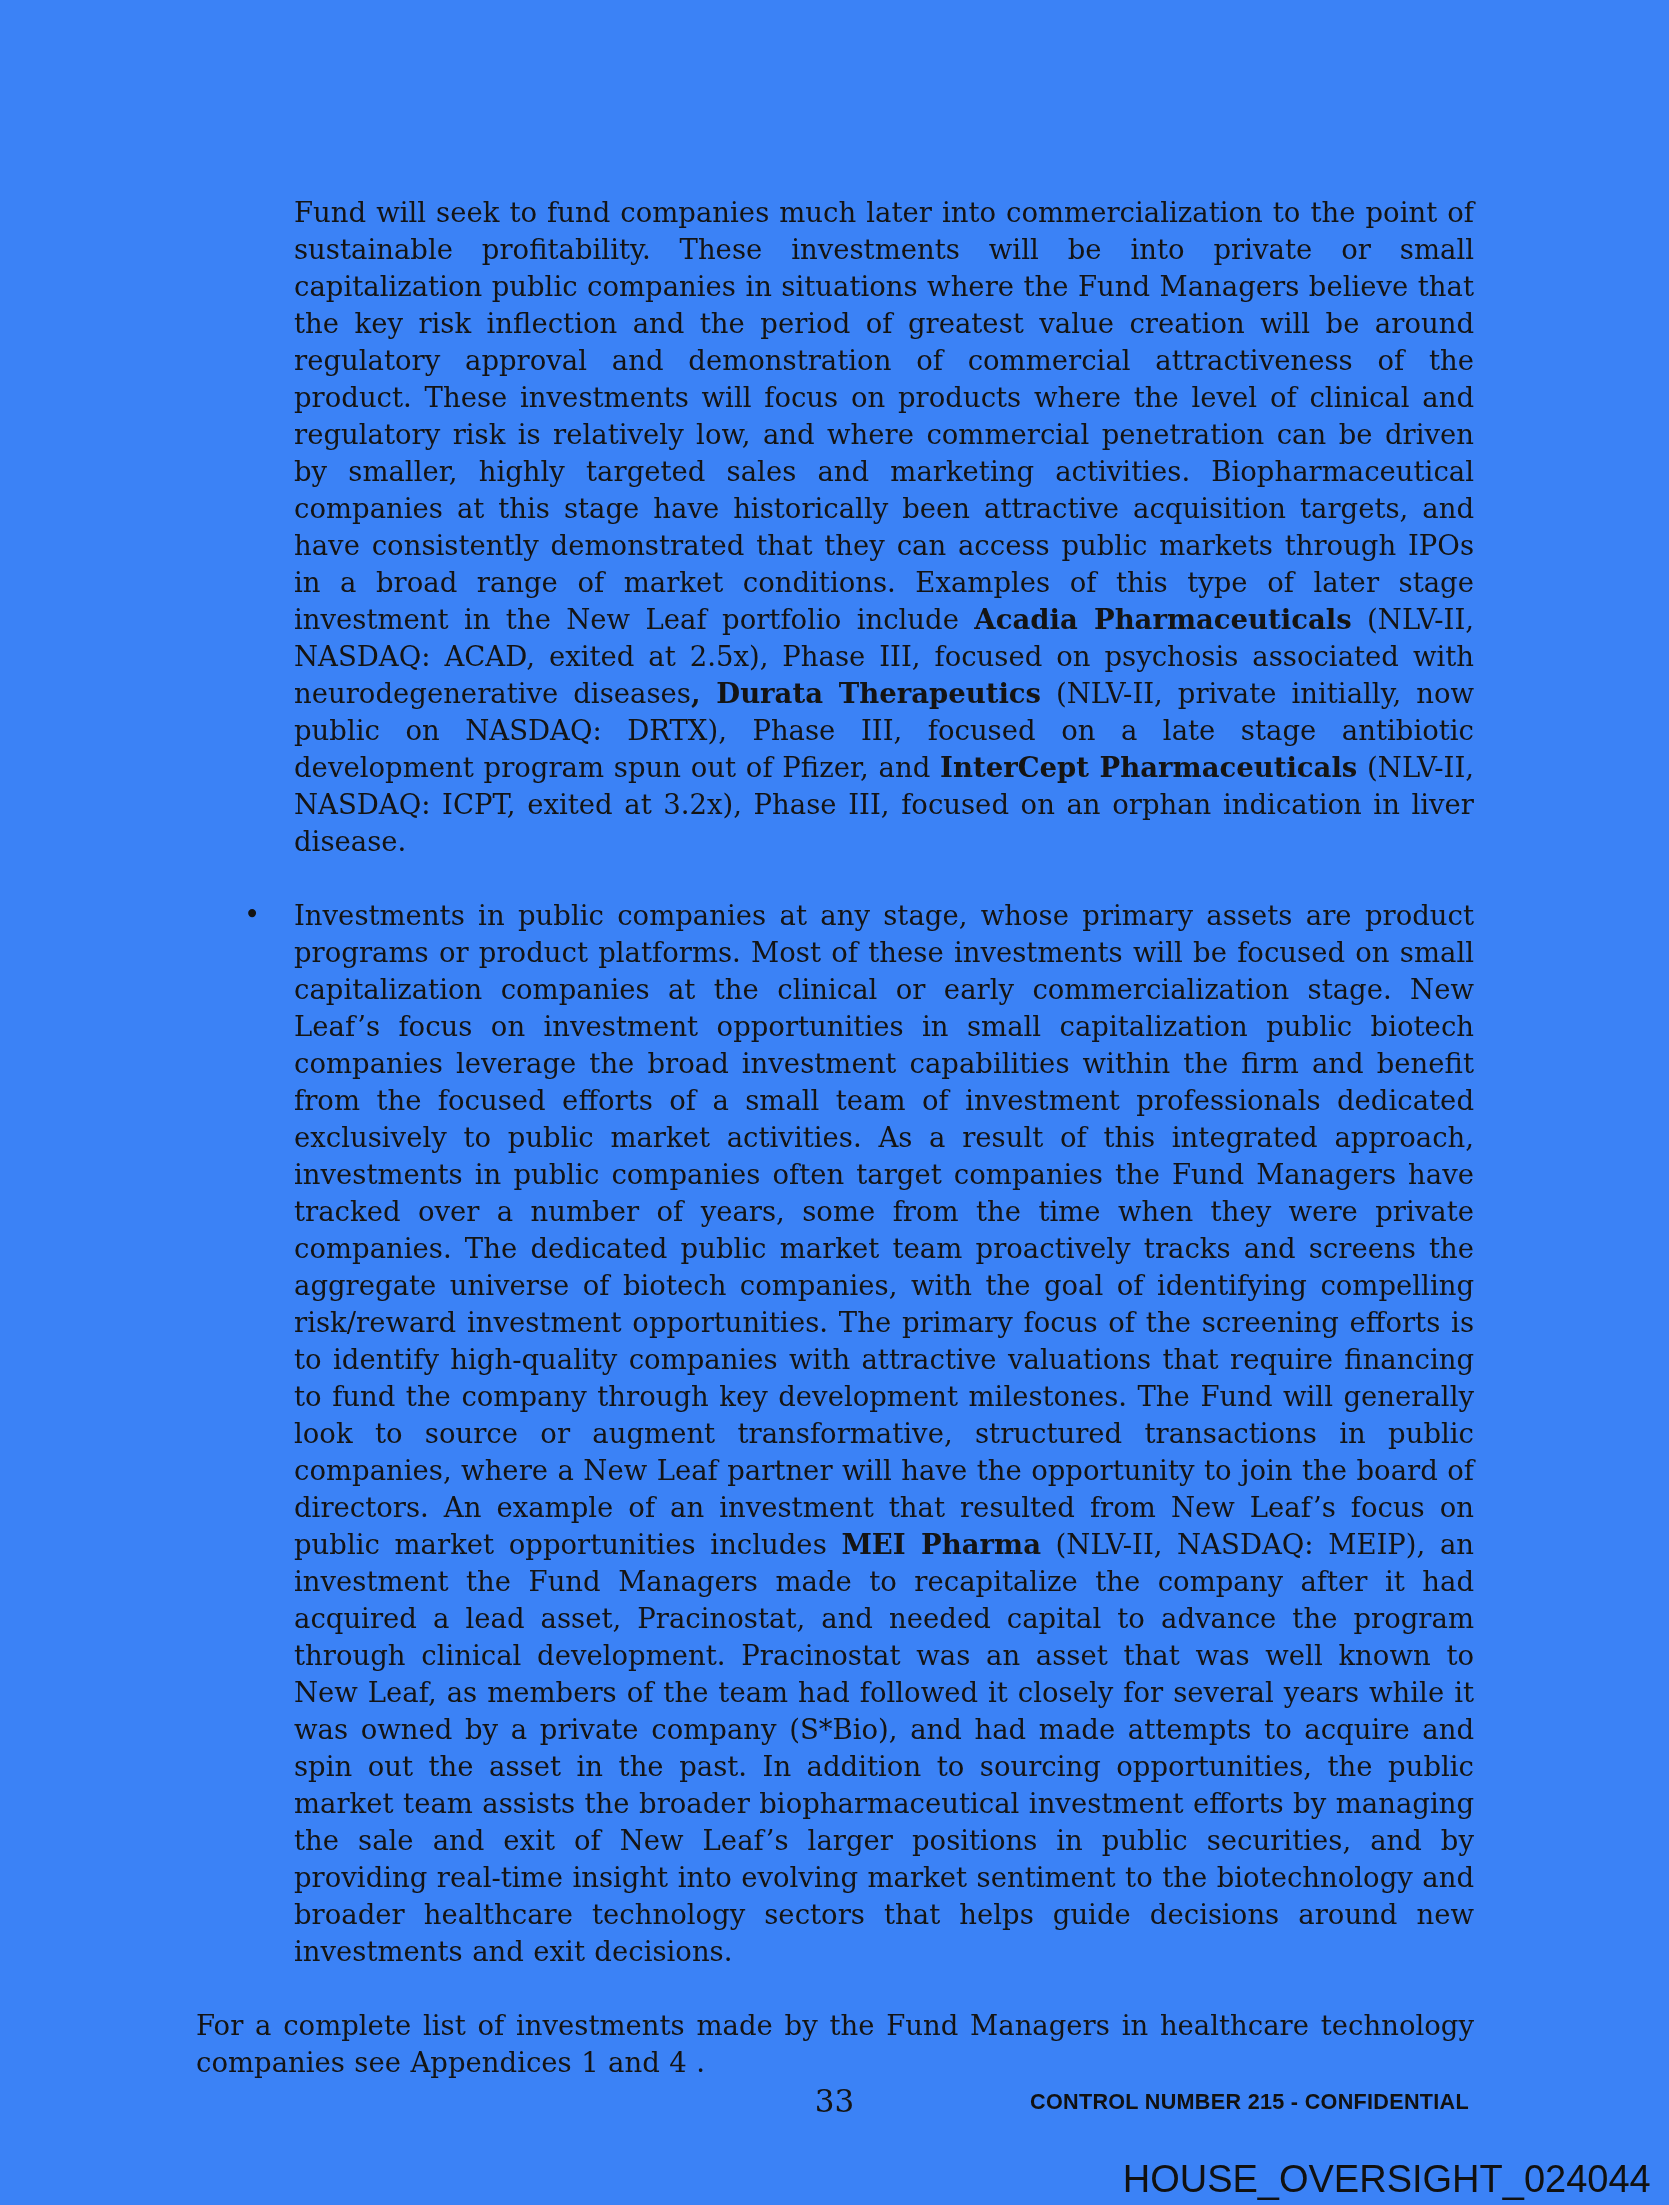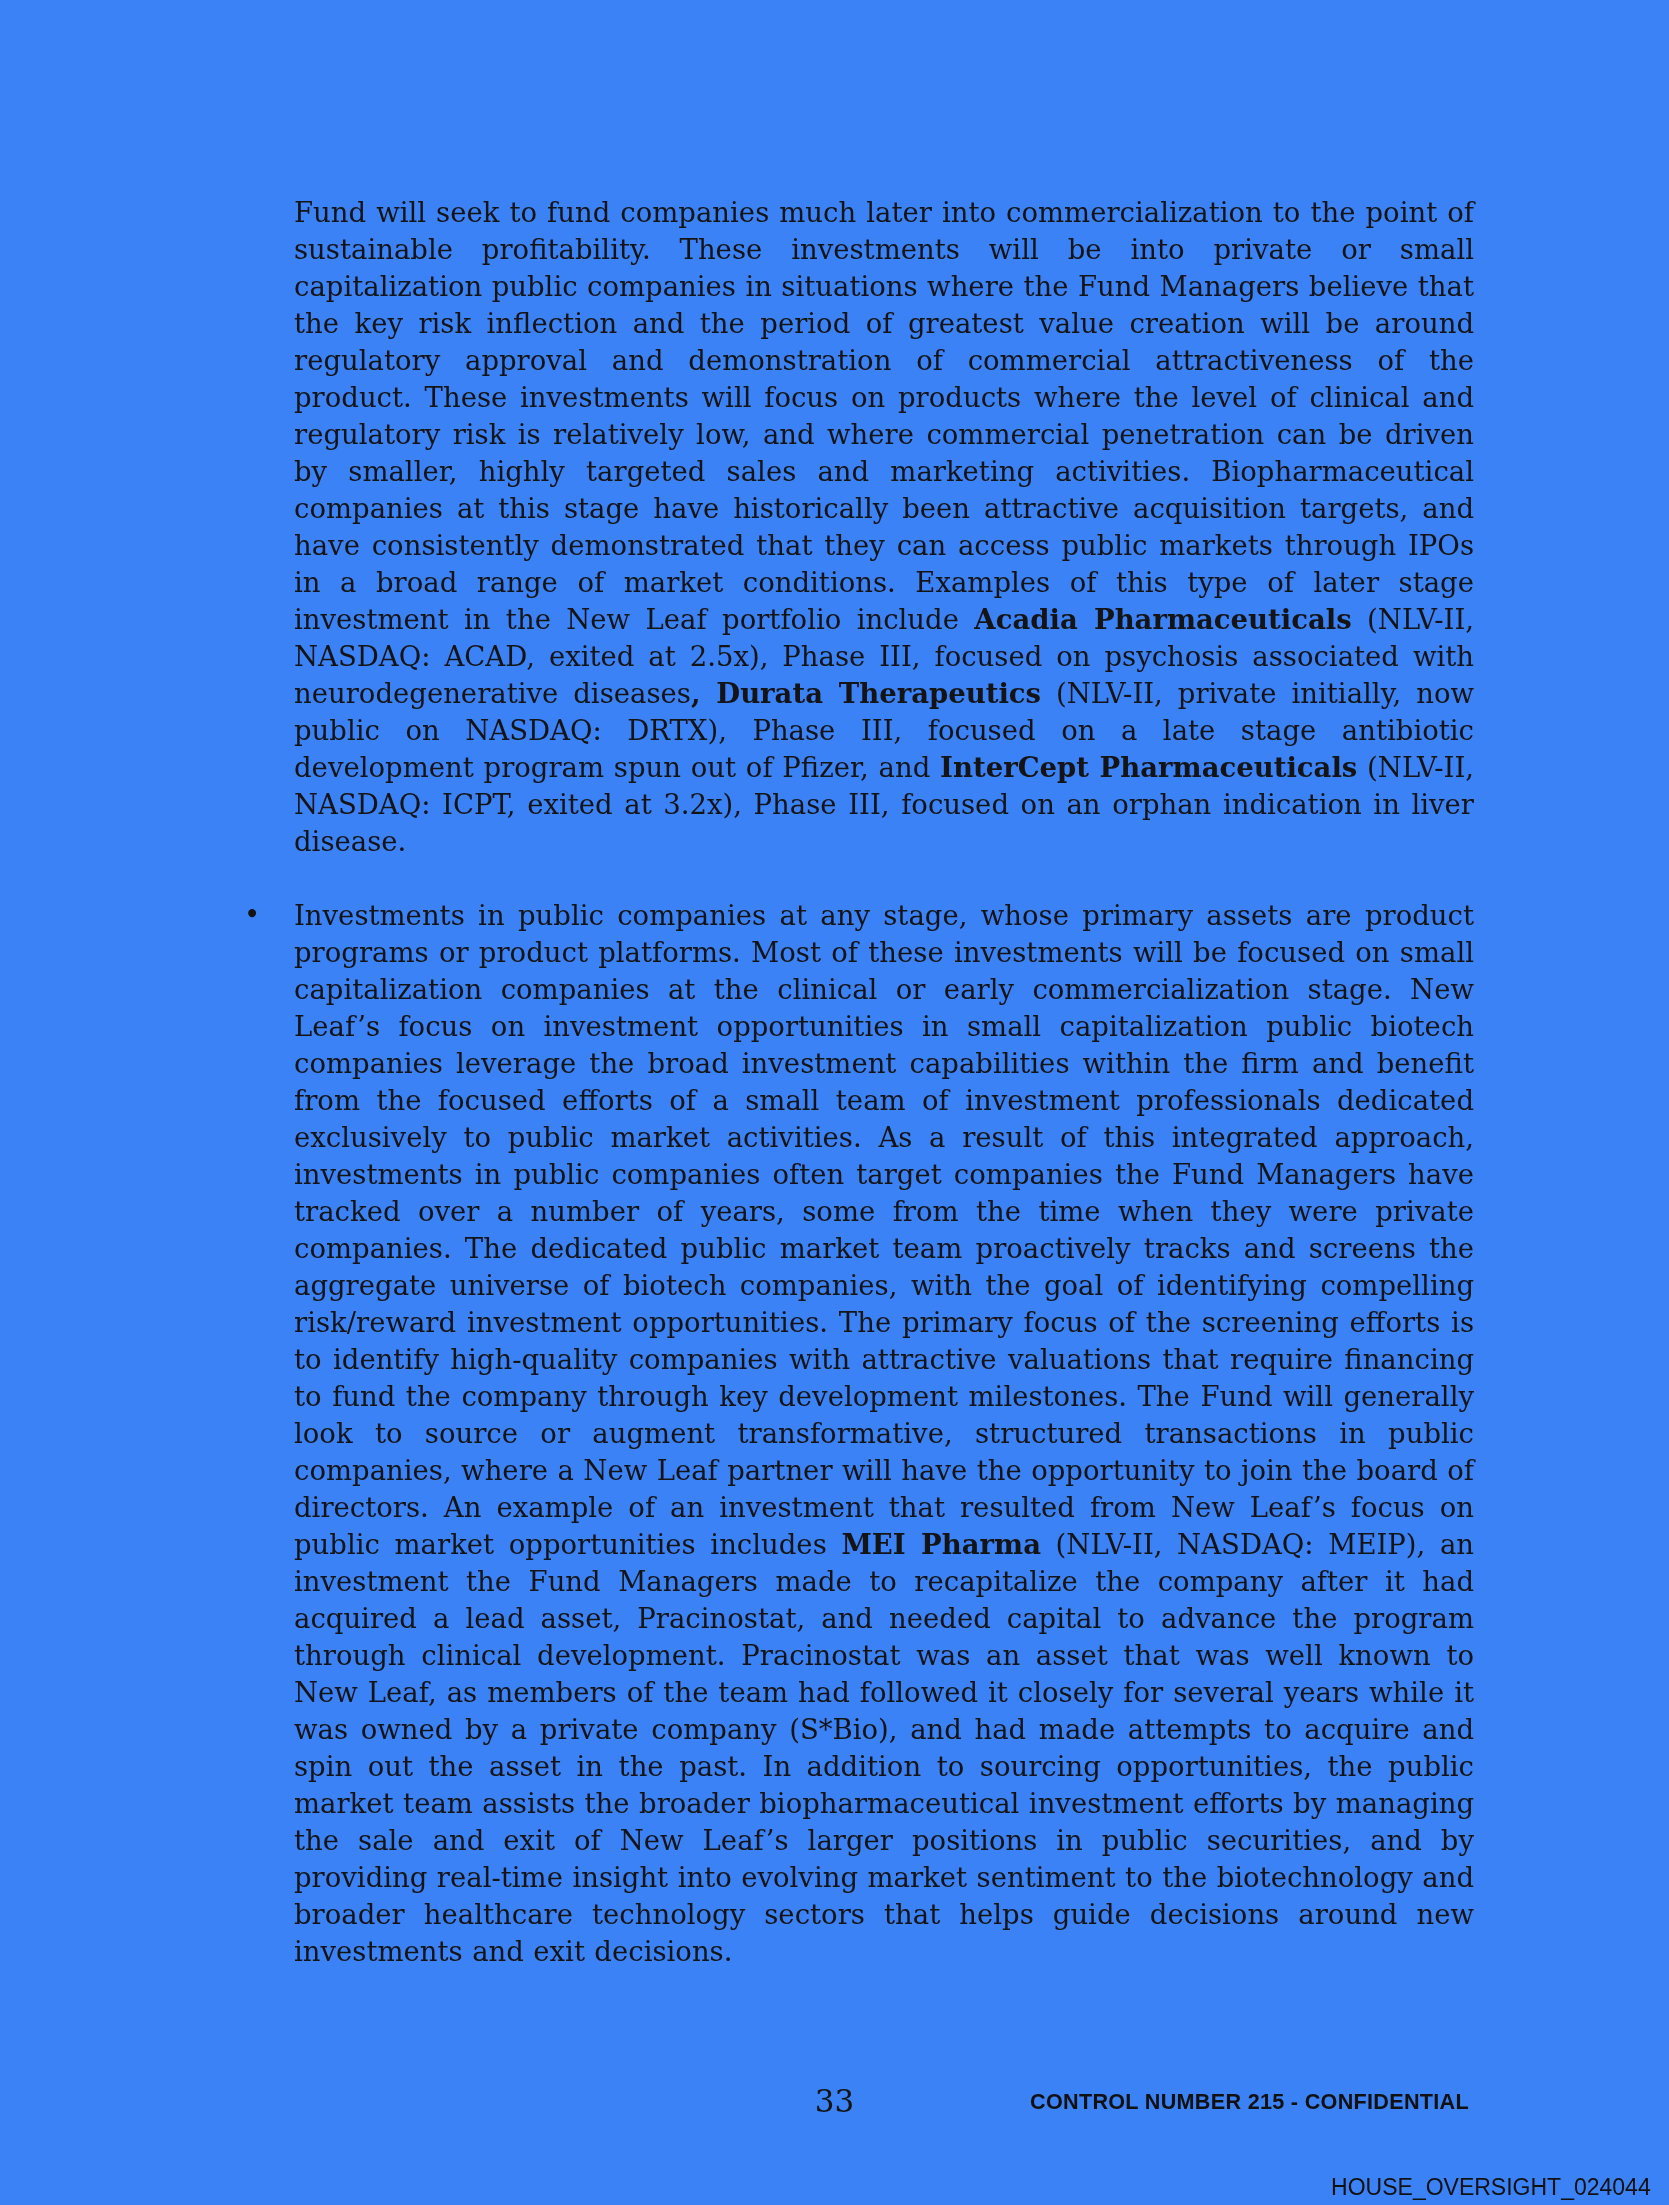--- a/index.html
+++ b/index.html
@@ -59,38 +59,39 @@
     font-size: 21.6px;
     font-weight: bold;
     letter-spacing: 0.3px;
     color: #111111;
   }
   .bates-number {
     position: absolute;
     bottom: 3.9px;
     right: 18.3px;
     font-family: "Liberation Sans", "DejaVu Sans", sans-serif;
-    font-size: 23px;
+    font-size: 38px;
     color: #111111;
   }
 </style>
 </head>
 <body>
 
 <div class="page">
 
   <main class="content">
 
     <p class="para indent"><span>Fund will seek to fund companies much later into commercialization to the point of sustainable profitability.  These investments will be into private or small capitalization public companies in situations where the Fund Managers believe that the key risk inflection and the period of greatest value creation will be around regulatory approval and demonstration of commercial attractiveness of the product.  These investments will focus on products where the level of clinical and regulatory risk is relatively low, and where commercial penetration can be driven by smaller, highly targeted sales and marketing activities.  Biopharmaceutical companies at this stage have historically been attractive acquisition targets, and have consistently demonstrated that they can access public markets through IPOs in a broad range of market conditions.  Examples of this type of later stage investment in the New Leaf portfolio include </span><span class="bold-run">Acadia Pharmaceuticals</span><span> (NLV-II, NASDAQ: ACAD, exited at 2.5x), Phase III, focused on psychosis associated with neurodegenerative diseases</span><span class="bold-run">, Durata Therapeutics</span><span> (NLV-II, private initially, now public on NASDAQ: DRTX), Phase III, focused on a late stage antibiotic development program spun out of Pfizer, and </span><span class="bold-run">InterCept Pharmaceuticals</span><span> (NLV-II, NASDAQ: ICPT, exited at 3.2x), Phase III, focused on an orphan indication in liver disease.</span></p>
 
     <div class="bullet-item">
       <span class="bullet">•</span>
       <p class="para"><span>Investments in public companies at any stage, whose primary assets are product programs or product platforms.  Most of these investments will be focused on small capitalization companies at the clinical or early commercialization stage.  New Leaf’s focus on investment opportunities in small capitalization public biotech companies leverage the broad investment capabilities within the firm and benefit from the focused efforts of a small team of investment professionals dedicated exclusively to public market activities.  As a result of this integrated approach, investments in public companies often target companies the Fund Managers have tracked over a number of years, some from the time when they were private companies.  The dedicated public market team proactively tracks and screens the aggregate universe of biotech companies, with the goal of identifying compelling risk/reward investment opportunities.  The primary focus of the screening efforts is to identify high-quality companies with attractive valuations that require financing to fund the company through key development milestones.  The Fund will generally look to source or augment transformative, structured transactions in public companies, where a New Leaf partner will have the opportunity to join the board of directors.  An example of an investment that resulted from New Leaf’s focus on public market opportunities includes </span><span class="bold-run">MEI Pharma</span><span> (NLV-II, NASDAQ: MEIP), an investment the Fund Managers made to recapitalize the company after it had acquired a lead asset, Pracinostat, and needed capital to advance the program through clinical development.  Pracinostat was an asset that was well known to New Leaf, as members of the team had followed it closely for several years while it was owned by a private company (S*Bio), and had made attempts to acquire and spin out the asset in the past.  In addition to sourcing opportunities, the public market team assists the broader biopharmaceutical investment efforts by managing the sale and exit of New Leaf’s larger positions in public securities, and by providing real-time insight into evolving market sentiment to the biotechnology and broader healthcare technology sectors that helps guide decisions around new investments and exit decisions.</span></p>
     </div>
 
+    <p class="para closing">For a complete list of investments made by the Fund Managers in healthcare technology companies see Appendices 1 and 4 .</p>
 
   </main>
 
   <div class="page-number">33</div>
 
   <div class="control-number">CONTROL NUMBER 215 - CONFIDENTIAL</div>
 
   <div class="bates-number">HOUSE_OVERSIGHT_024044</div>
 
 </div>

